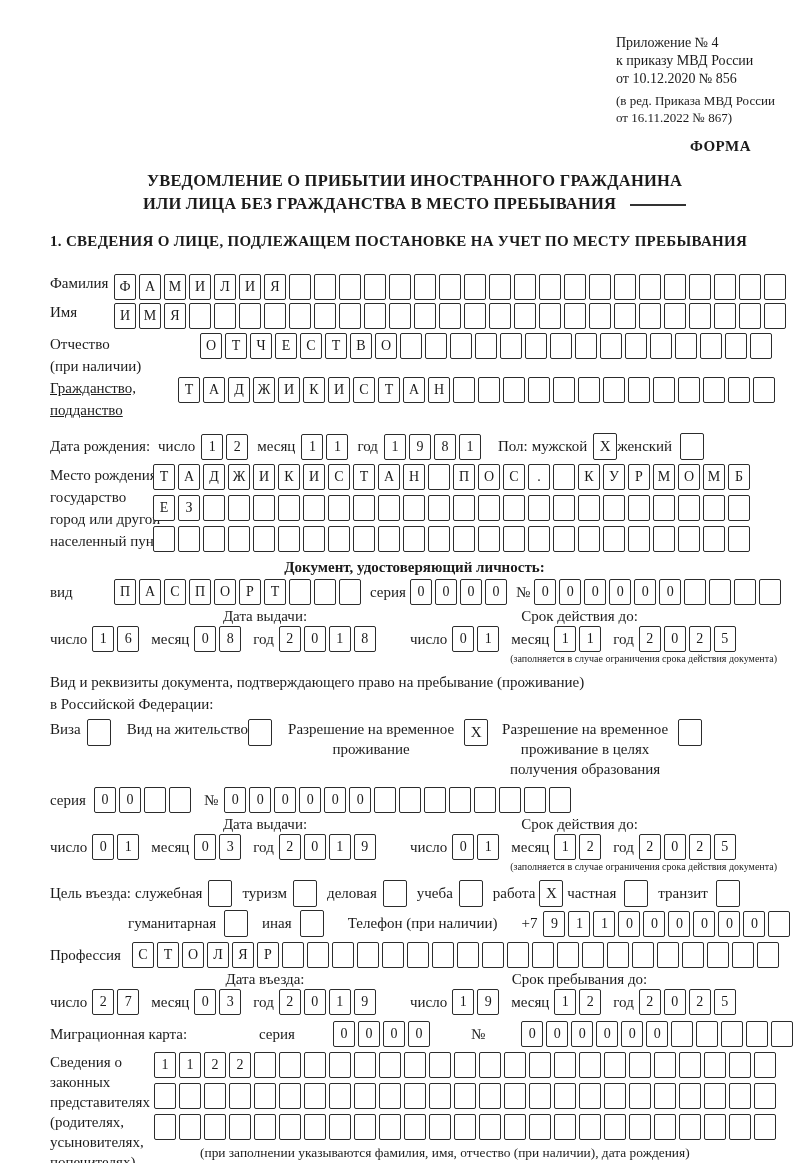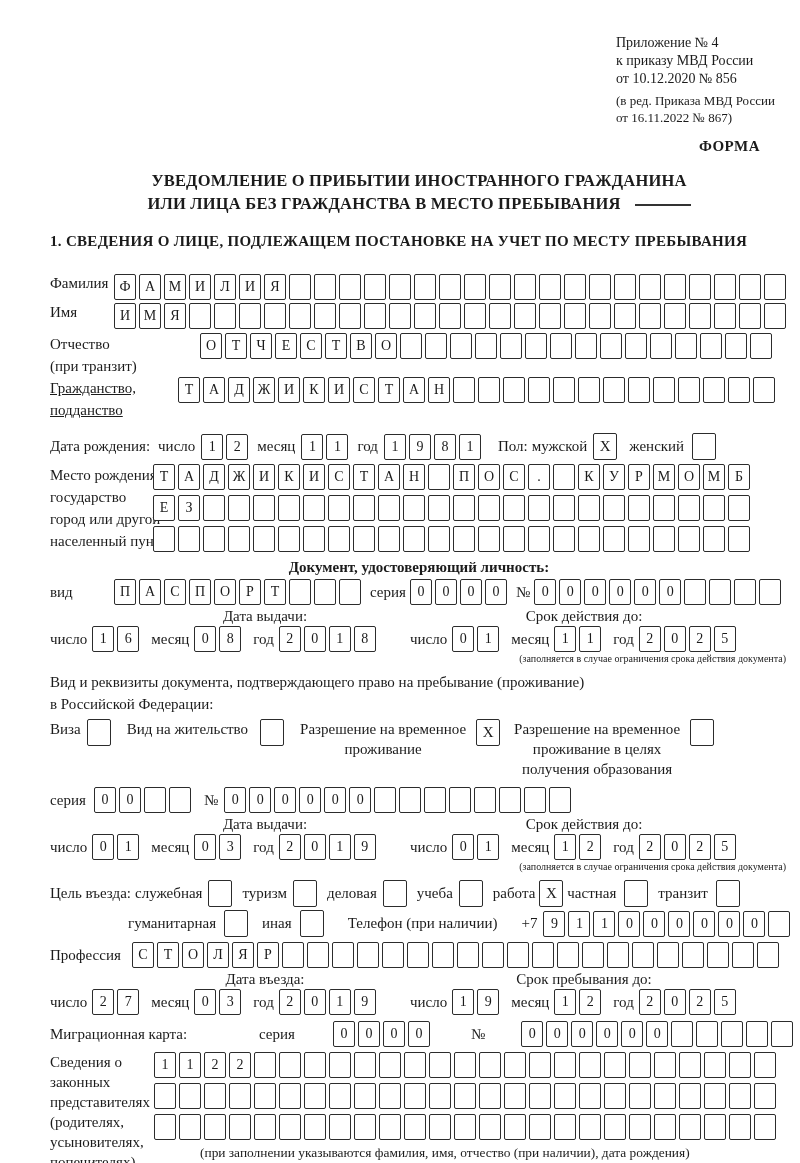--- a/index.html
+++ b/index.html
@@ -1,18 +1,18 @@
 <!DOCTYPE html>
 <html><head>
 <meta charset="utf-8">
 <style>
   *{box-sizing:border-box;}
   html,body{margin:0;padding:0;background:#ffffff;}
   body{width:800px;color:#1b1b1b;font-family:"Liberation Serif","DejaVu Serif",serif;}
-  .page{width:800px;height:1163px;padding:34px 12px 8px 50px;overflow:hidden;position:relative;background:#fff;}
+  .page{width:800px;height:1163px;padding:34px 21px 8px 50px;overflow:hidden;position:relative;background:#fff;}
 
   
   .lbl{font-size:15px;line-height:1.25;white-space:nowrap;}
   .annex{margin-left:566px;width:228px;font-size:14px;line-height:18px;}
   .annex-note{margin-top:4px;font-size:13px;line-height:17px;}
   .forma{margin-top:12px;text-align:right;padding-right:28px;font-weight:bold;font-size:15px;letter-spacing:.5px;}
   .title{margin-top:14px;text-align:center;font-weight:bold;font-size:16.5px;line-height:23px;letter-spacing:.2px;}
   .tline{display:inline-block;width:56px;border-bottom:2.2px solid #333;margin-left:14px;transform:translateY(-3px);}
   .section{margin-top:18px;font-weight:bold;font-size:15px;letter-spacing:.3px;white-space:nowrap;}
 
@@ -30,21 +30,21 @@
   .boxcol .boxes{display:flex;margin-bottom:5px;}
 
   .w64{width:64px;flex:0 0 64px;}
   .w82{width:82px;flex:0 0 82px;}
   .w103{width:103px;flex:0 0 103px;}
   .w104{width:104px;flex:0 0 104px;}
   .w128{width:128px;flex:0 0 128px;text-decoration:underline;}
   .w150{width:150px;flex:0 0 150px;}
   .w155{width:155px;flex:0 0 155px;}
   .ml4{margin-left:4px;} .ml6{margin-left:6px;} .ml8{margin-left:8px;} .ml10{margin-left:10px;}
-  .ml12{margin-left:12px;} .ml14{margin-left:14px;} .ml16{margin-left:16px;} .ml24{margin-left:24px;}
+  .ml12{} .ml14{margin-left:14px;} .ml16{margin-left:16px;} .ml24{margin-left:24px;}
   .mt2{margin-top:2px;} .mt3{margin-top:3px;} .mt4{margin-top:4px;} .mt5{margin-top:5px;}
   .mt6{margin-top:6px;gap:30px;} .mt8{margin-top:8px;} .mt12{margin-top:12px;} .mt16{margin-top:24px;}
 
   .doc-header{margin-top:2px;text-align:center;font-weight:bold;font-size:15px;}
   .dhead{display:flex;font-size:15px;margin-top:3px;}
   .dhead .h1{width:360px;text-align:center;padding-left:70px;flex:0 0 360px;}
   .dhead .h2{flex:1;text-align:center;padding-right:30px;}
   .drow{display:flex;margin-top:1px;align-items:center;}
   .dgrp{display:inline-flex;align-items:center;}
   .dgrp .lbl{margin-right:5px;}
@@ -146,21 +146,21 @@
         <span class="cbox"></span>
         <span class="cbox"></span>
         <span class="cbox"></span>
         <span class="cbox"></span>
       </span>
   </div>
 
   <div class="row mt4">
     <div class="lblcol w150">
       <div>Отчество</div>
-      <div>(при транзит)</div>
+      <div>(при наличии)</div>
     </div>
     <span class="boxes">
         <span class="cbox">О</span>
         <span class="cbox">Т</span>
         <span class="cbox">Ч</span>
         <span class="cbox">Е</span>
         <span class="cbox">С</span>
         <span class="cbox">Т</span>
         <span class="cbox">В</span>
         <span class="cbox">О</span>

